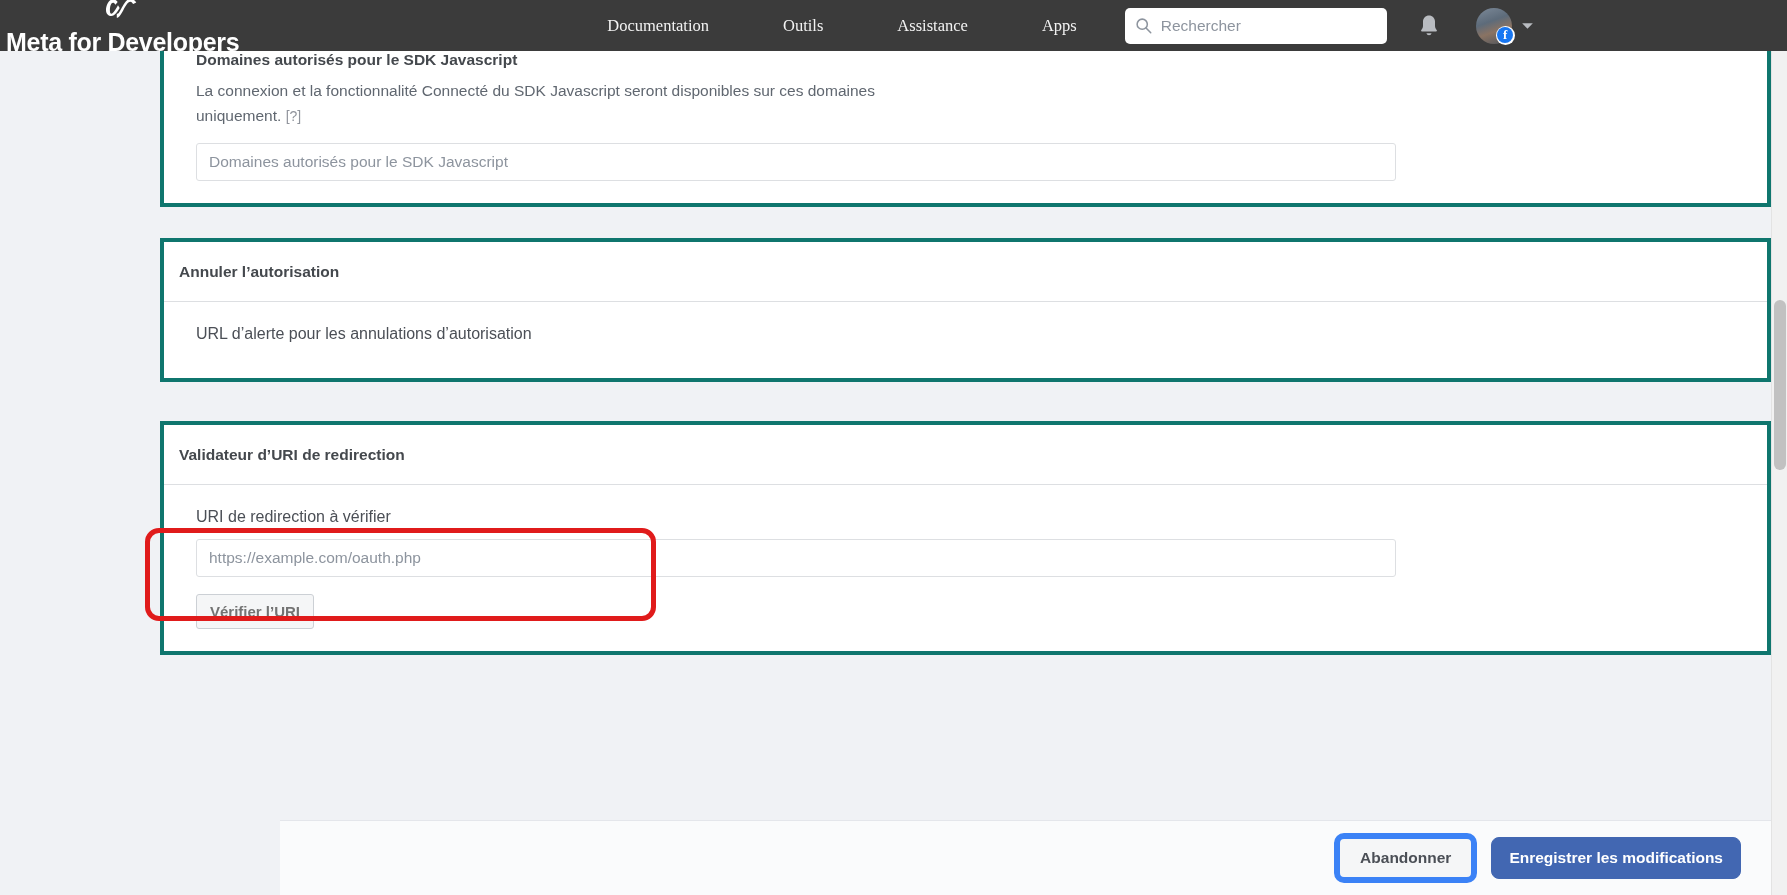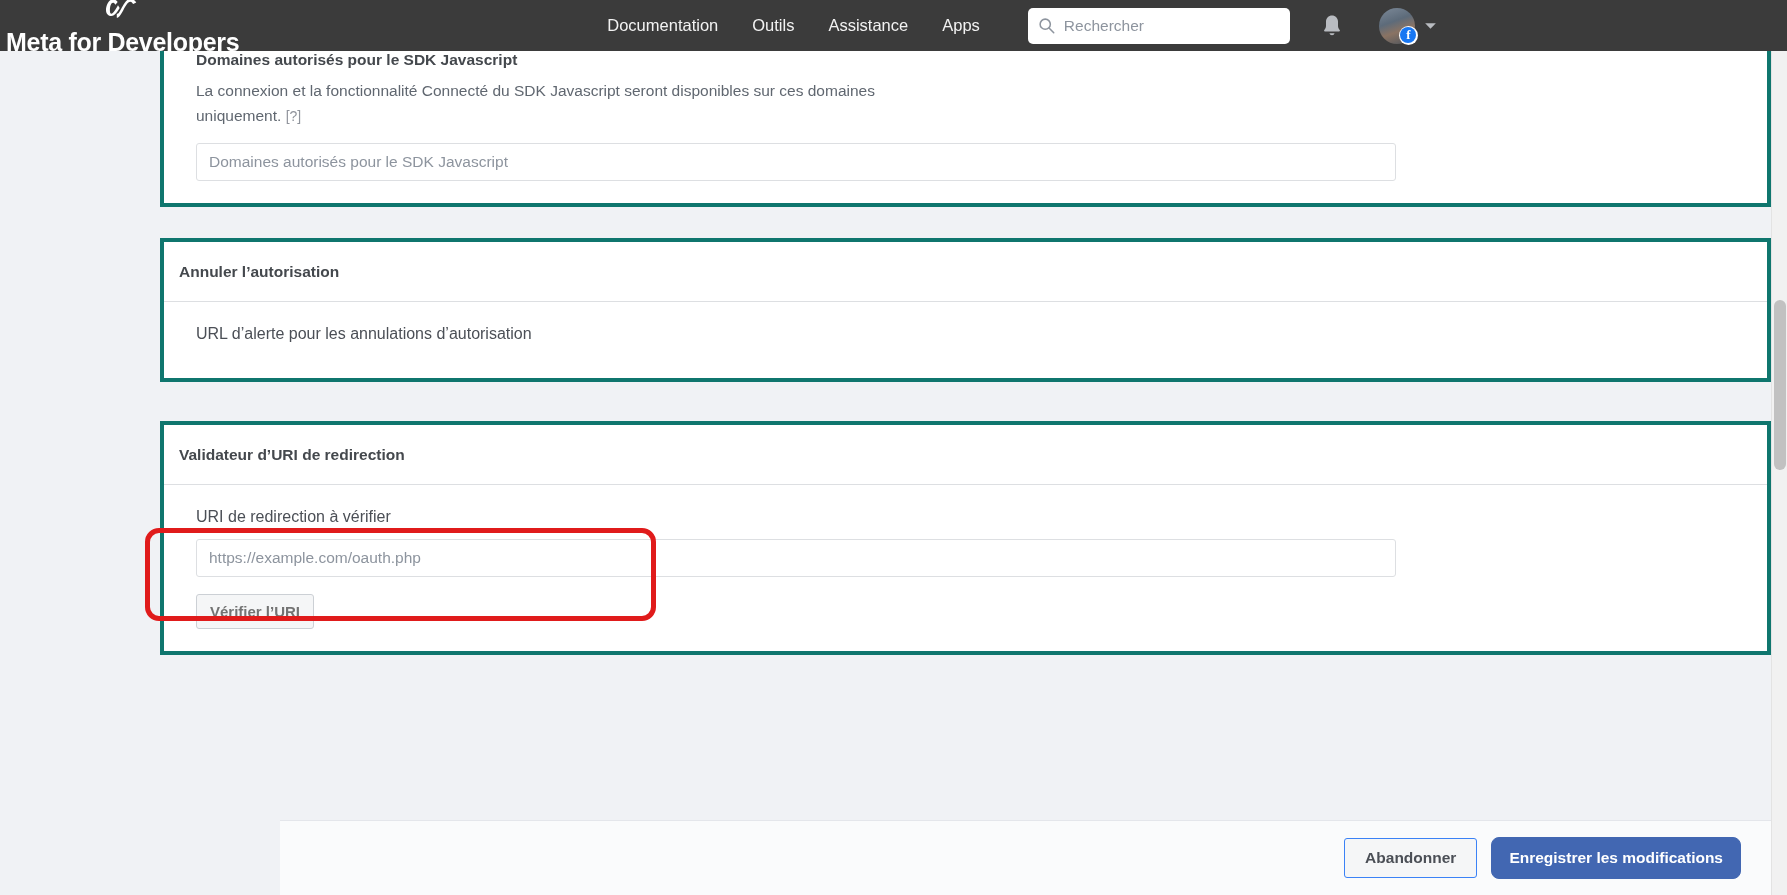--- a/index.html
+++ b/index.html
@@ -35,22 +35,23 @@
   #brand .wordmark {
     color: #ffffff;
     font-size: 25px;
     font-weight: 700;
     letter-spacing: -0.3px;
     white-space: nowrap;
   }
   #topnav {
     display: flex;
     align-items: center;
-    gap: 34px;
+    gap: 74px;
     margin-left: 368px;
+    font-family: Liberation Serif, serif;
   }
   #topnav .navlink {
     color: #f2f2f2;
     font-size: 16.5px;
     white-space: nowrap;
     cursor: pointer;
   }
   #search-wrap {
     margin-left: 48px;
     width: 262px;
@@ -211,22 +212,22 @@
     border-top: 1px solid #e4e6eb;
     display: flex;
     align-items: center;
     justify-content: flex-end;
     padding-right: 30px;
     gap: 14px;
   }
   #btn-cancel {
     padding: 10px 20px;
     background: #f5f6f7;
-    border: 1px solid #3b82f6;
-    border-radius: 3px;
+    border: 6px solid #3b82f6;
+    border-radius: 10px;
     font-family: "Liberation Sans", sans-serif;
     font-size: 15.5px;
     font-weight: 700;
     color: #4b4f56;
     cursor: pointer;
     white-space: nowrap;
     text-align: center;
   }
   #btn-save {
     padding: 11px 17px;

